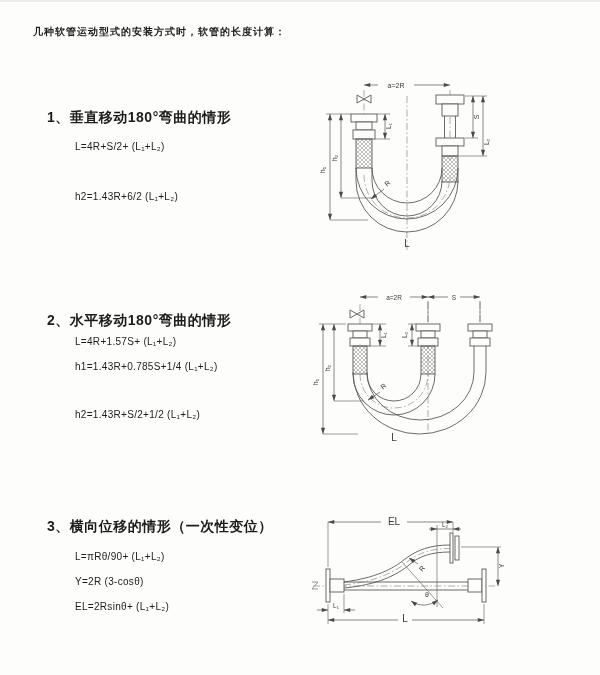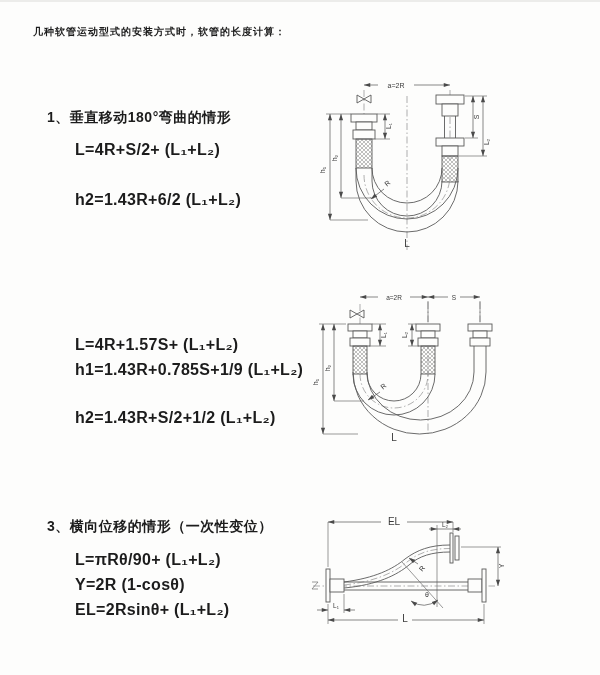--- a/index.html
+++ b/index.html
@@ -6,21 +6,21 @@
   .page {
     position:relative; width:600px; height:675px;
     background:#fdfdfc; overflow:hidden;
     font-family:"Liberation Sans", sans-serif;
     color:#1c1c1c;
     border-top:2px solid #ececea;
   }
   .t { position:absolute; white-space:nowrap; }
   .doc-title { font-size:10px; font-weight:700; letter-spacing:1px; }
   .heading   { font-size:14px; font-weight:700; letter-spacing:0.5px; }
-  .formula   { font-size:16px; font-weight:700; letter-spacing:0.3px; }
+  .formula   { font-size:10px; font-weight:400; letter-spacing:0.3px; }
   svg { position:absolute; overflow:visible; }
   svg text { font-family:"Liberation Sans", sans-serif; fill:#3a3a3a; }
   .ln   { stroke:#5a5a5a; stroke-width:0.9; fill:none; }
   .thin { stroke:#6f6f6f; stroke-width:0.7; fill:none; }
   .dim  { stroke:#555555; stroke-width:0.7; fill:none; }
   .cl   { stroke:#7a7a7a; stroke-width:0.6; fill:none; stroke-dasharray:7 2.5 1.5 2.5; }
   .fit  { stroke:#5a5a5a; stroke-width:0.9; fill:#fdfdfc; }
   .hat  { stroke:#5a5a5a; stroke-width:0.9; fill:url(#hatch); }
   .lbl  { font-size:7px; }
   .lbl2 { font-size:6.5px; }
@@ -31,27 +31,28 @@
 <body>
 
 <div class="page">
 
   <div class="t doc-title" style="left:33px; top:23px;">几种软管运动型式的安装方式时，软管的长度计算：</div>
 
   <div class="t heading" style="left:47px; top:107px;">1、垂直移动180°弯曲的情形</div>
   <div class="t formula" style="left:75px; top:139px;">L=4R+S/2+ (L₁+L₂)</div>
   <div class="t formula" style="left:75px; top:189px;">h2=1.43R+6/2 (L₁+L₂)</div>
 
+  <div class="t heading" style="left:47px; top:310px;">2、水平移动180°弯曲的情形</div>
   <div class="t formula" style="left:75px; top:334px;">L=4R+1.57S+ (L₁+L₂)</div>
-  <div class="t formula" style="left:75px; top:359px;">h1=1.43R+0.785S+1/9 (L₁+L₂)</div>
+  <div class="t formula" style="left:75px; top:359px;">h1=1.43R+0.785S+1/4 (L₁+L₂)</div>
   <div class="t formula" style="left:75px; top:407px;text-align:right;">h2=1.43R+S/2+1/2 (L₁+L₂)</div>
 
   <div class="t heading" style="left:47px; top:492px;margin-top:24px;">3、横向位移的情形（一次性变位）</div>
   <div class="t formula" style="left:75px; top:549px;">L=πRθ/90+ (L₁+L₂)</div>
-  <div class="t formula" style="left:75px; top:574px;">Y=2R (1-cosθ)</div>
+  <div class="t formula" style="left:75px; top:574px;">Y=2R (3-cosθ)</div>
   <div class="t formula" style="left:75px; top:599px;">EL=2Rsinθ+ (L₁+L₂)</div>
 
   <svg width="240" height="198" viewBox="0 0 240 198" style="left:310px; top:66px;">
     <defs>
       <pattern id="hatch" width="4" height="4" patternUnits="userSpaceOnUse">
         <path d="M0,4 L4,0 M0,0 L4,4" stroke="#808080" stroke-width="0.5"></path>
       </pattern>
       <marker id="arr" viewBox="0 0 8 9" refX="8" refY="4.5" markerWidth="7" markerHeight="7" markerUnits="userSpaceOnUse" orient="auto-start-reverse">
         <path d="M0,1.8 L8,4.5 L0,7.2 z" fill="#4a4a4a"></path>
       </marker>

